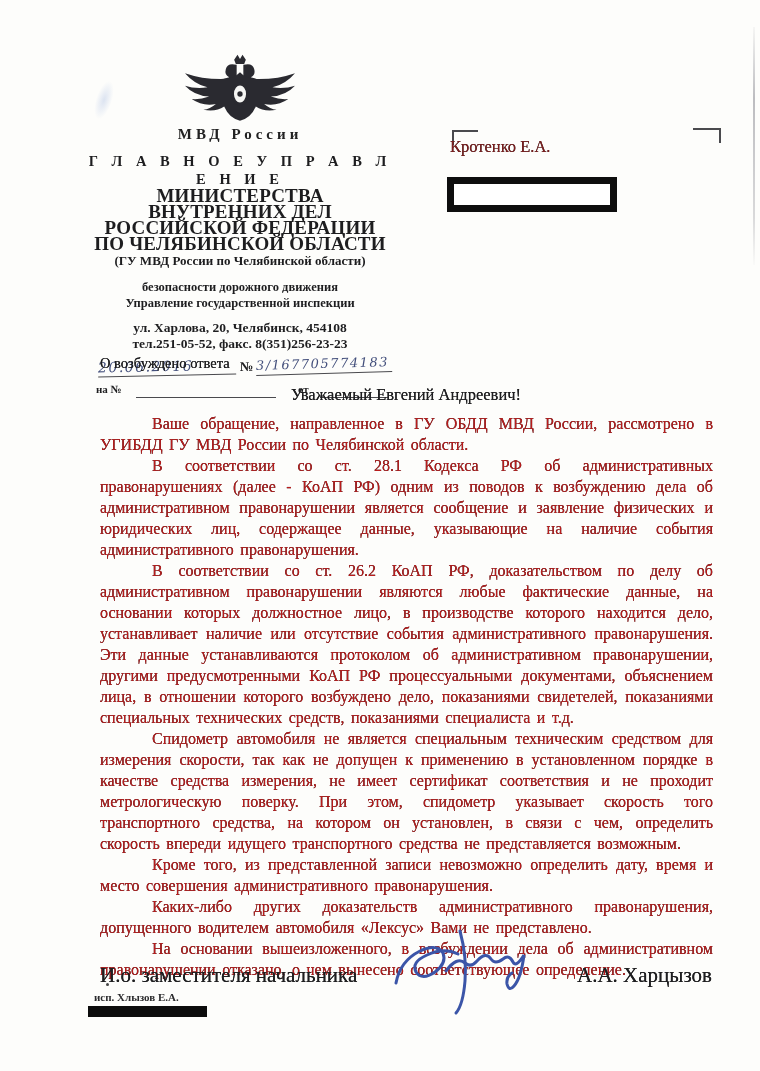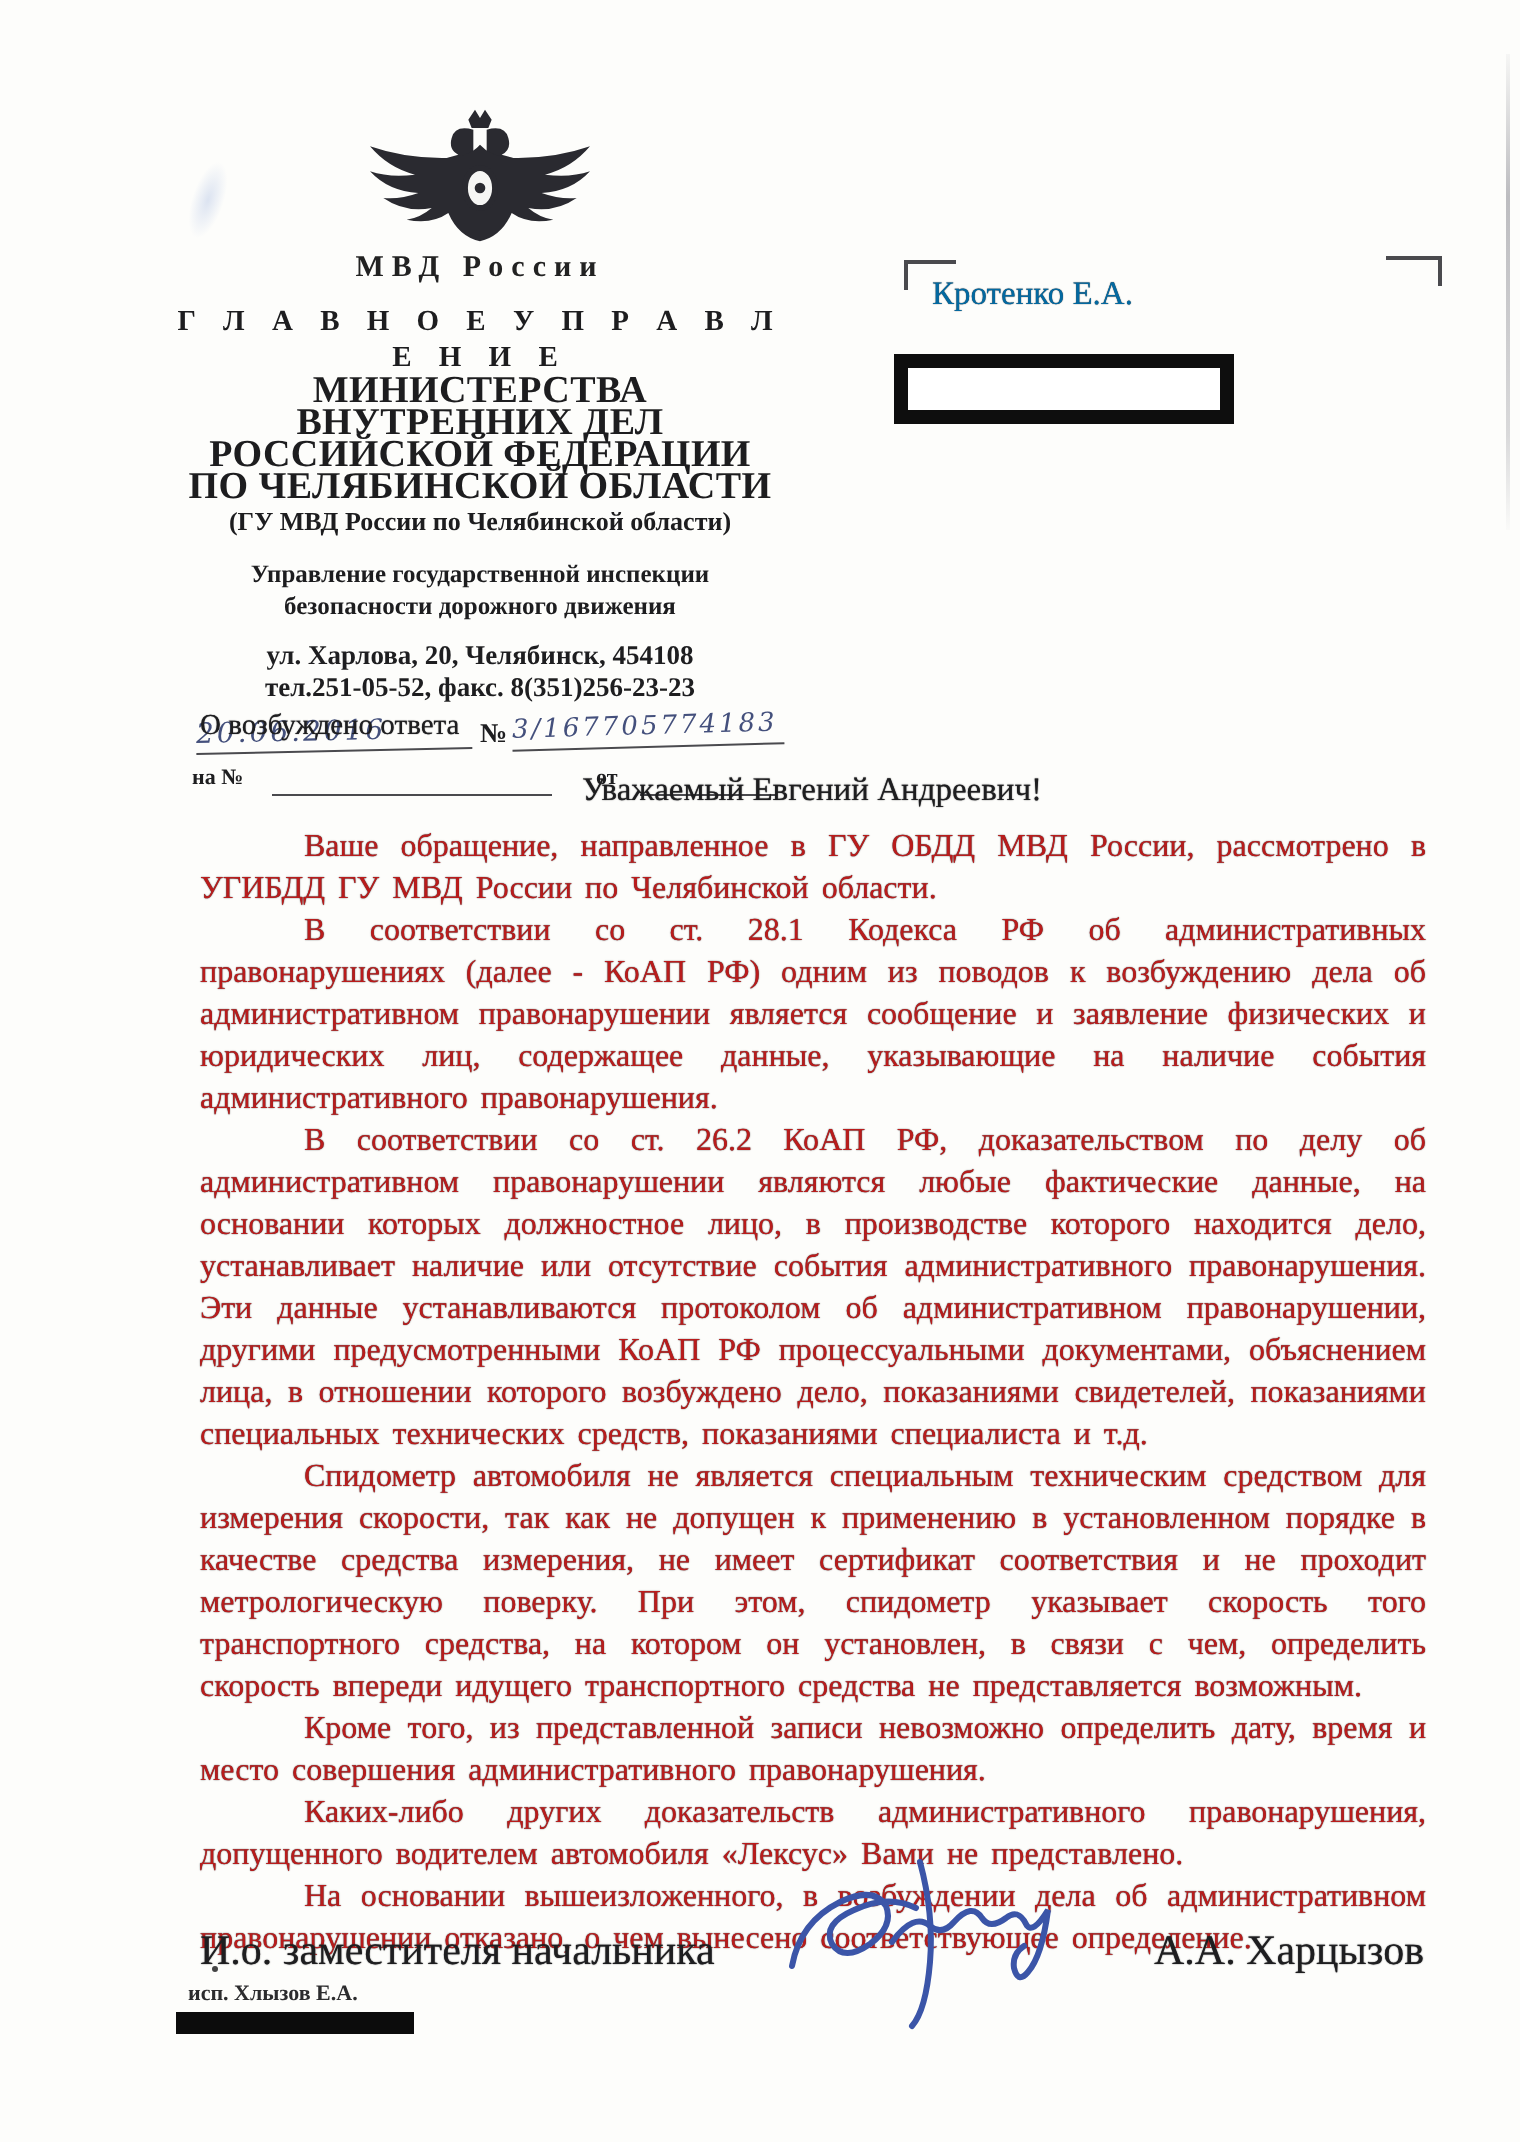--- a/index.html
+++ b/index.html
@@ -53,21 +53,21 @@
   .ref-na{position:absolute;left:8px;top:1px;}
   .ref-line1{position:absolute;left:48px;top:0;width:140px;height:15px;border-bottom:1.5px solid #4a4a4e;}
   .ref-ot{position:absolute;left:210px;top:1px;}
   .ref-line2{position:absolute;left:232px;top:0;width:68px;height:15px;border-bottom:1.5px solid #4a4a4e;}
 
   
   .bracket-tl{position:absolute;left:452px;top:130px;width:24px;height:13px;
     border-top:2px solid #4a4a4e;border-left:2px solid #4a4a4e;}
   .bracket-tr{position:absolute;left:693px;top:128px;width:26px;height:13px;
     border-top:2px solid #4a4a4e;border-right:2px solid #4a4a4e;}
-  .recipient{position:absolute;left:466px;top:137px;font-size:16.5px;color:#0369a1;
+  .recipient{position:absolute;left:450px;top:137px;font-size:16.5px;color:#7f1d1d;
     text-shadow:0 0 .5px #222;}
   .redaction-box{position:absolute;left:447px;top:177px;width:156px;height:21px;
     border:7px solid #0e0e0e;background:#fff;}
 
   
   .subject{position:absolute;left:100px;top:355px;font-size:14.5px;text-shadow:0 0 .5px #222;}
   .salutation{position:absolute;left:0;top:385px;width:760px;text-align:center;
     padding-left:52px;box-sizing:border-box;font-size:16.5px;text-shadow:0 0 .6px #222;}
   .body-text{position:absolute;left:100px;top:413px;width:613px;
     font-size:16px;line-height:21px;text-align:justify;color:#b91c1c;
@@ -103,22 +103,22 @@
     </svg>
     <div class="org-short">МВД России</div>
     <div class="org-block">
       <div class="org-l0">Г Л А В Н О Е   У П Р А В Л Е Н И Е</div>
       <div class="org-l1">МИНИСТЕРСТВА ВНУТРЕННИХ ДЕЛ</div>
       <div class="org-l2">РОССИЙСКОЙ ФЕДЕРАЦИИ</div>
       <div class="org-l3">ПО ЧЕЛЯБИНСКОЙ ОБЛАСТИ</div>
       <div class="org-l4">(ГУ МВД России по Челябинской области)</div>
     </div>
     <div class="dept-block">
+      <div>безопасности дорожного движения</div>
       <div>Управление государственной инспекции</div>
-      <div>безопасности дорожного движения</div>
     </div>
     <div class="addr">ул. Харлова, 20, Челябинск, 454108</div>
     <div class="phone">тел.251-05-52, факс. 8(351)256-23-23</div>
 
     <div class="hand-row">
       <span class="hand hand-date">20.06.2016</span>
       <span class="num-label">№</span>
       <span class="hand hand-num">3/167705774183</span>
     </div>
     <div class="ref-row">

